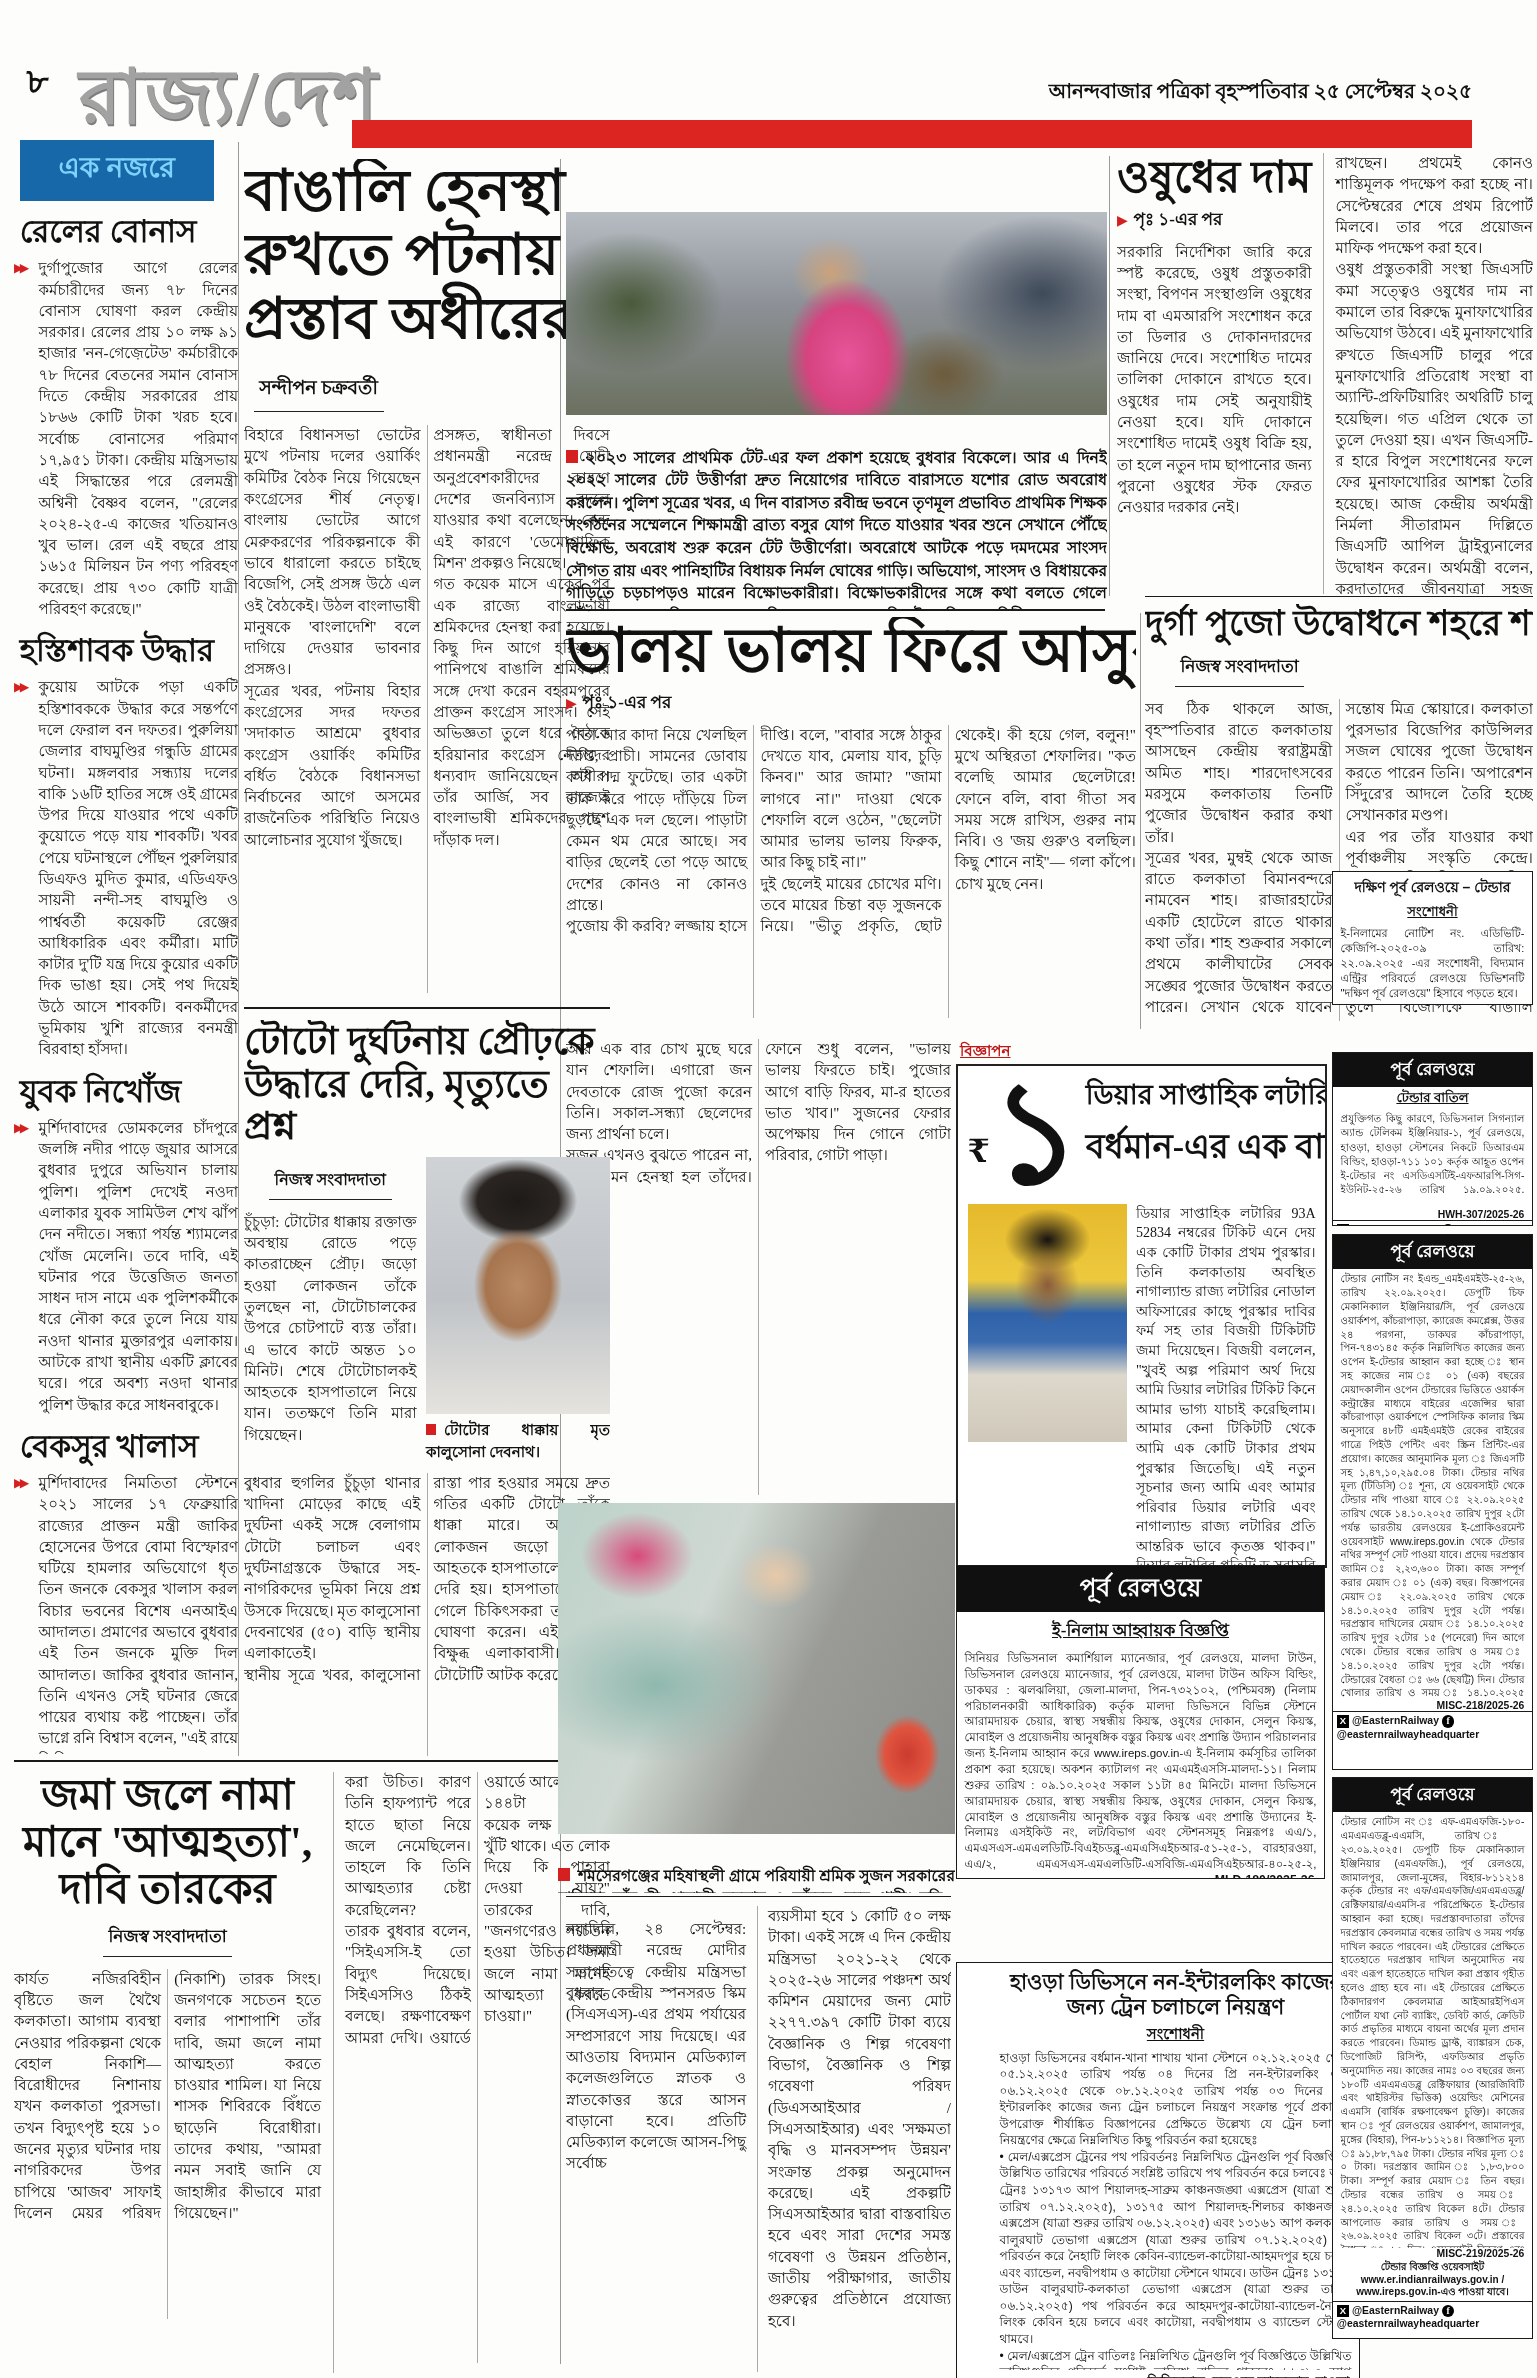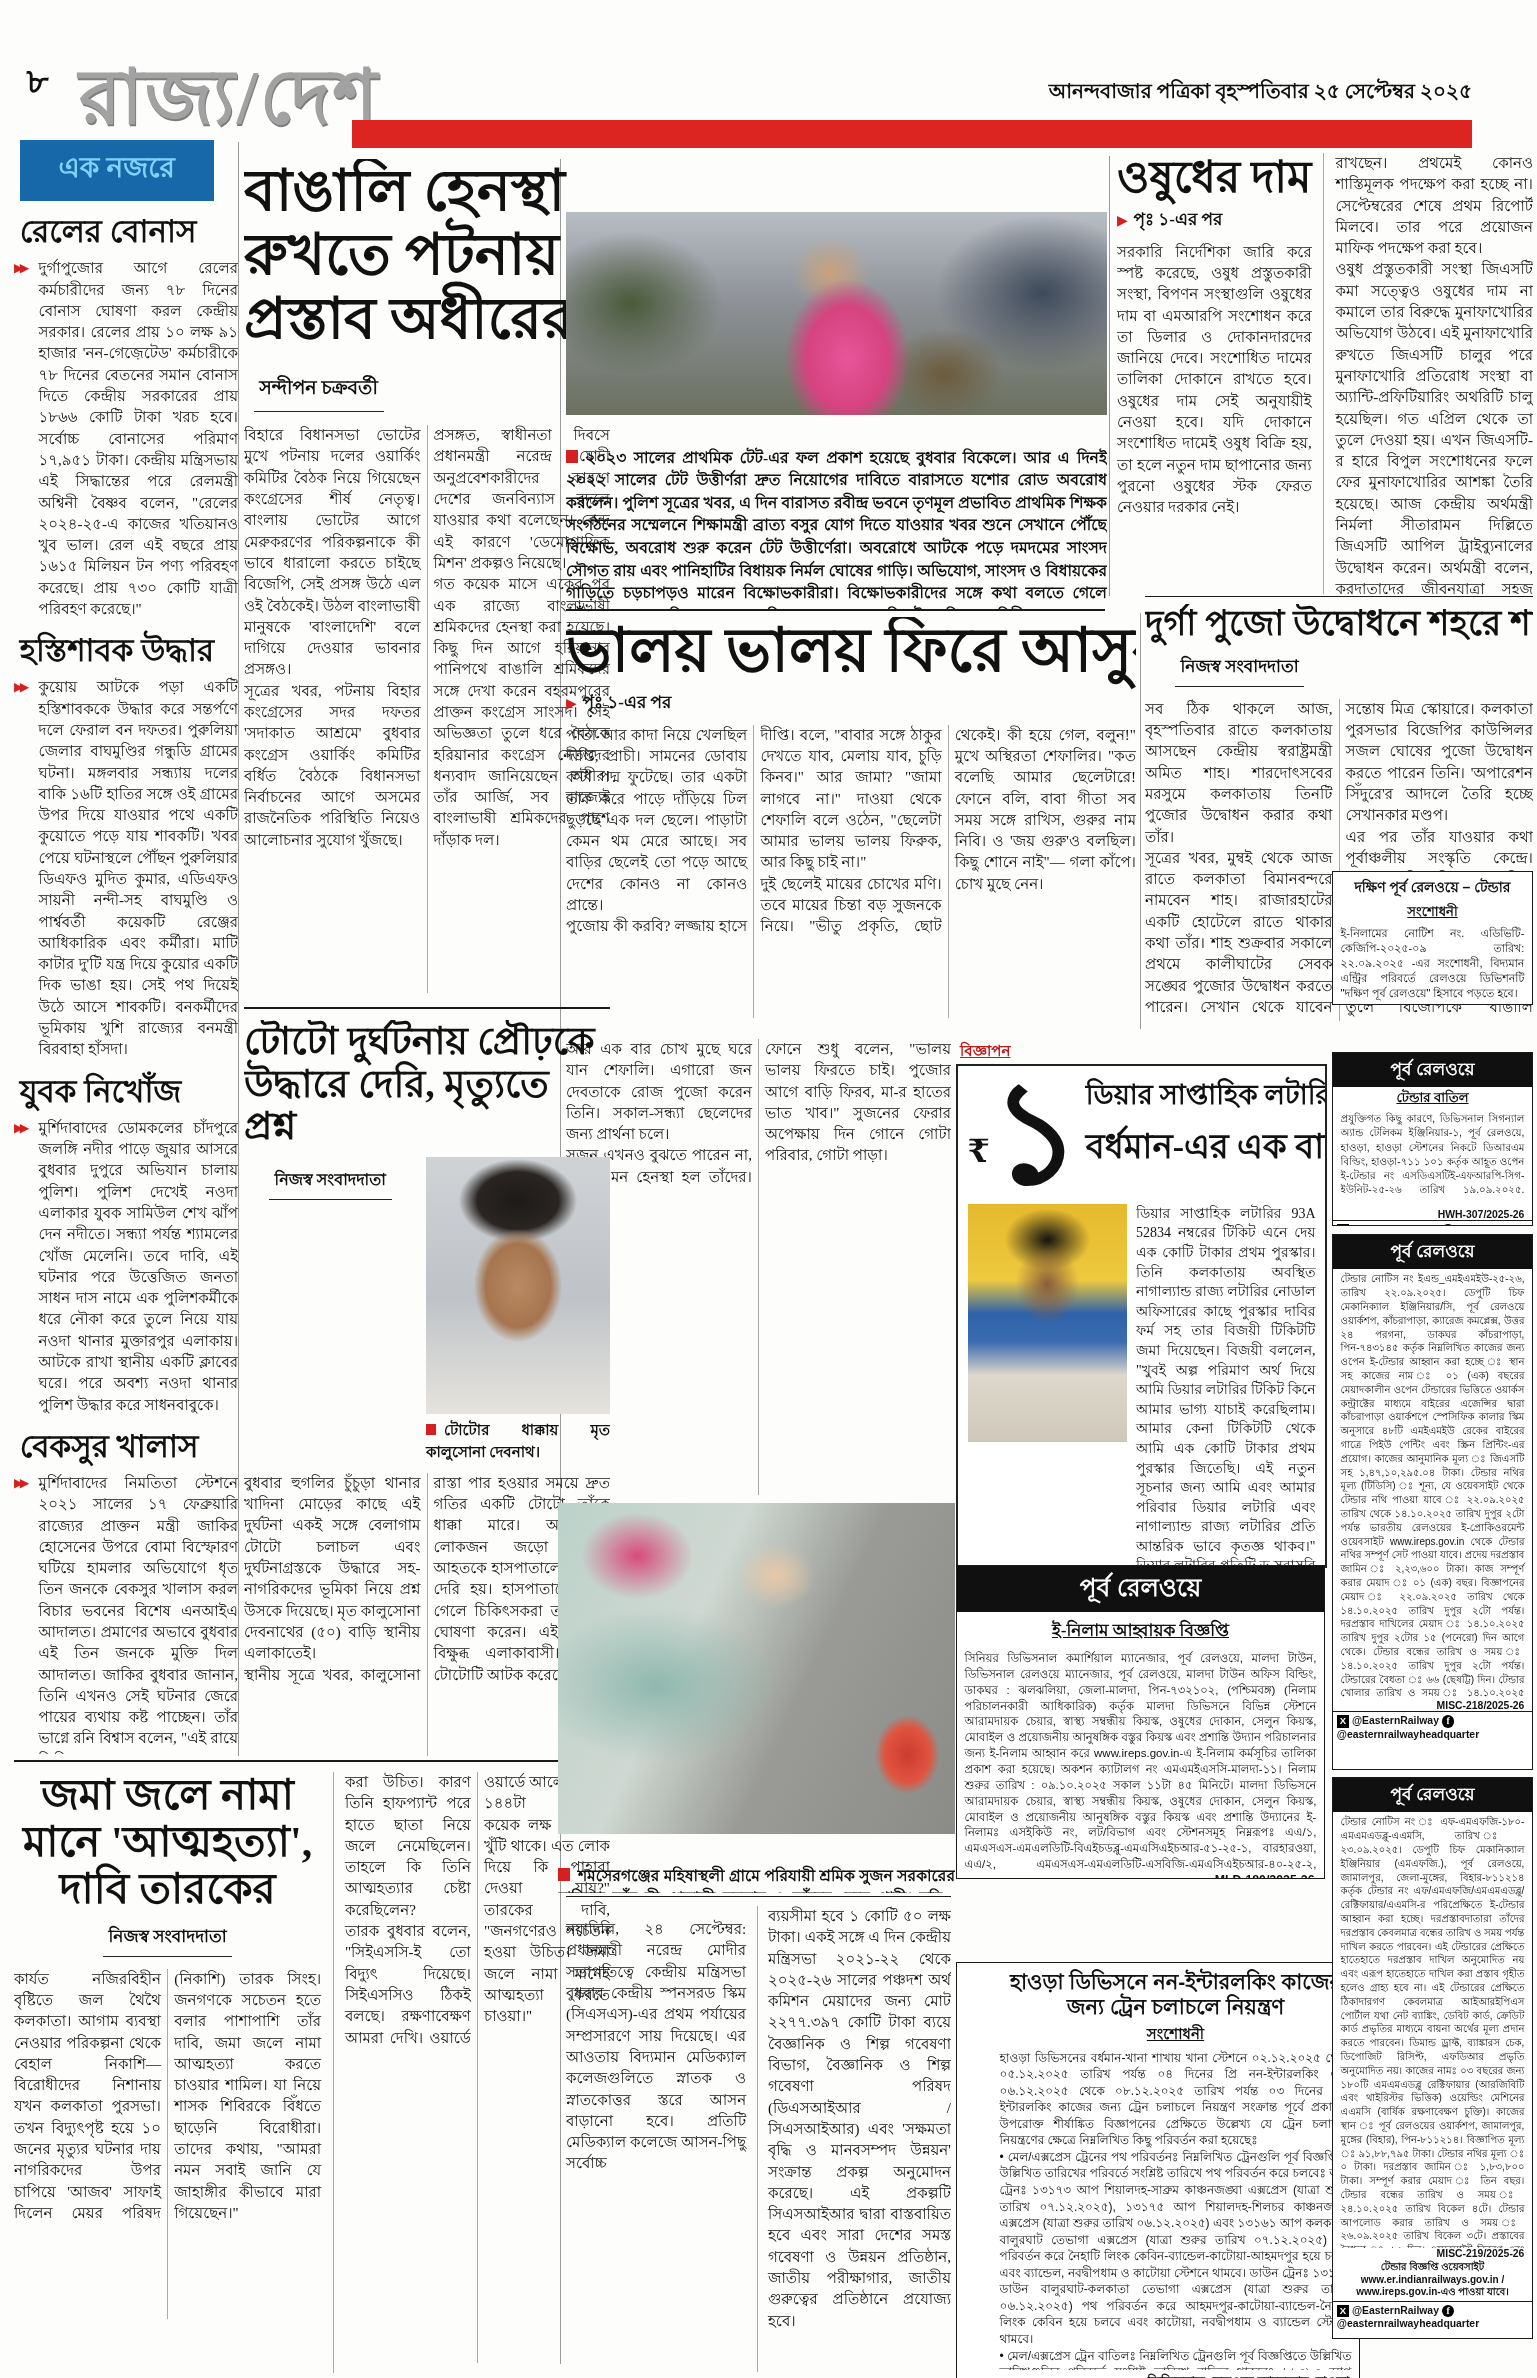--- a/index.html
+++ b/index.html
@@ -168,20 +168,21 @@
     <div class="bodytext">রাখছেন। প্রথমেই কোনও শাস্তিমূলক পদক্ষেপ করা হচ্ছে না। সেপ্টেম্বরের শেষে প্রথম রিপোর্ট মিলবে। তার পরে প্রয়োজন মাফিক পদক্ষেপ করা হবে।
 ওষুধ প্রস্তুতকারী সংস্থা জিএসটি কমা সত্ত্বেও ওষুধের দাম না কমালে তার বিরুদ্ধে মুনাফাখোরির অভিযোগ উঠবে। এই মুনাফাখোরি রুখতে জিএসটি চালুর পরে মুনাফাখোরি প্রতিরোধ সংস্থা বা অ্যান্টি-প্রফিটিয়ারিং অথরিটি চালু হয়েছিল। গত এপ্রিল থেকে তা তুলে দেওয়া হয়। এখন জিএসটি-র হারে বিপুল সংশোধনের ফলে ফের মুনাফাখোরির আশঙ্কা তৈরি হয়েছে। আজ কেন্দ্রীয় অর্থমন্ত্রী নির্মলা সীতারামন দিল্লিতে জিএসটি আপিল ট্রাইব্যুনালের উদ্বোধন করেন। অর্থমন্ত্রী বলেন, করদাতাদের জীবনযাত্রা সহজ করতে ট্রাইব্যুনাল ন্যায়ের মঞ্চ হিসেবে কাজ করবে।</div>
   </div>
 </div>
 
 <div class="abs" style="left:244px;top:1020px;width:366px;height:736px;overflow:hidden;">
   <div class="headline" style="font-size:38px;">টোটো দুর্ঘটনায় প্রৌঢ়কে উদ্ধারে দেরি, মৃত্যুতে প্রশ্ন</div>
   <div style="display:flex;gap:9.5px;margin-top:9.5px;">
     <div style="width:173px;">
       <div class="byline-wrap"><span class="byline" style="font-size:16px;">নিজস্ব সংবাদদাতা</span></div>
+      <div class="bodytext">চুঁচুড়া: টোটোর ধাক্কায় রক্তাক্ত অবস্থায় রোডে পড়ে কাতরাচ্ছেন প্রৌঢ়। জড়ো হওয়া লোকজন তাঁকে তুলছেন না, টোটোচালকের উপরে চোটপাটে ব্যস্ত তাঁরা। এ ভাবে কাটে অন্তত ১০ মিনিট। শেষে টোটোচালকই আহতকে হাসপাতালে নিয়ে যান। ততক্ষণে তিনি মারা গিয়েছেন।</div>
     </div>
     <div style="width:184px;">
       <div class="photo photo-portrait" style="width:184px;height:257px;"></div>
       <div class="caption" style="margin-top:5.7px;font-size:15px;"><span class="redsq" style="width:10.4px;height:10.4px;"></span><span>টোটোর ধাক্কায় মৃত কালুসোনা দেবনাথ।</span></div>
     </div>
   </div>
   <div class="bodytext cols2" style="margin-top:9.5px;height:284px;">বুধবার হুগলির চুঁচুড়া থানার খাদিনা মোড়ের কাছে এই দুর্ঘটনা একই সঙ্গে বেলাগাম টোটো চলাচল এবং দুর্ঘটনাগ্রস্তকে উদ্ধারে সহ-নাগরিকদের ভূমিকা নিয়ে প্রশ্ন উসকে দিয়েছে। মৃত কালুসোনা দেবনাথের (৫০) বাড়ি স্থানীয় এলাকাতেই।
 স্থানীয় সূত্রে খবর, কালুসোনা রাস্তা পার হওয়ার সময়ে দ্রুত গতির একটি টোটো তাঁকে ধাক্কা মারে। আশপাশের লোকজন জড়ো হলেও আহতকে হাসপাতালে পাঠাতে দেরি হয়। হাসপাতালে নিয়ে গেলে চিকিৎসকরা তাঁকে মৃত ঘোষণা করেন। এই ঘটনায় বিক্ষুব্ধ এলাকাবাসী। পুলিশ টোটোটি আটক করেছে।</div>
 </div>
 

